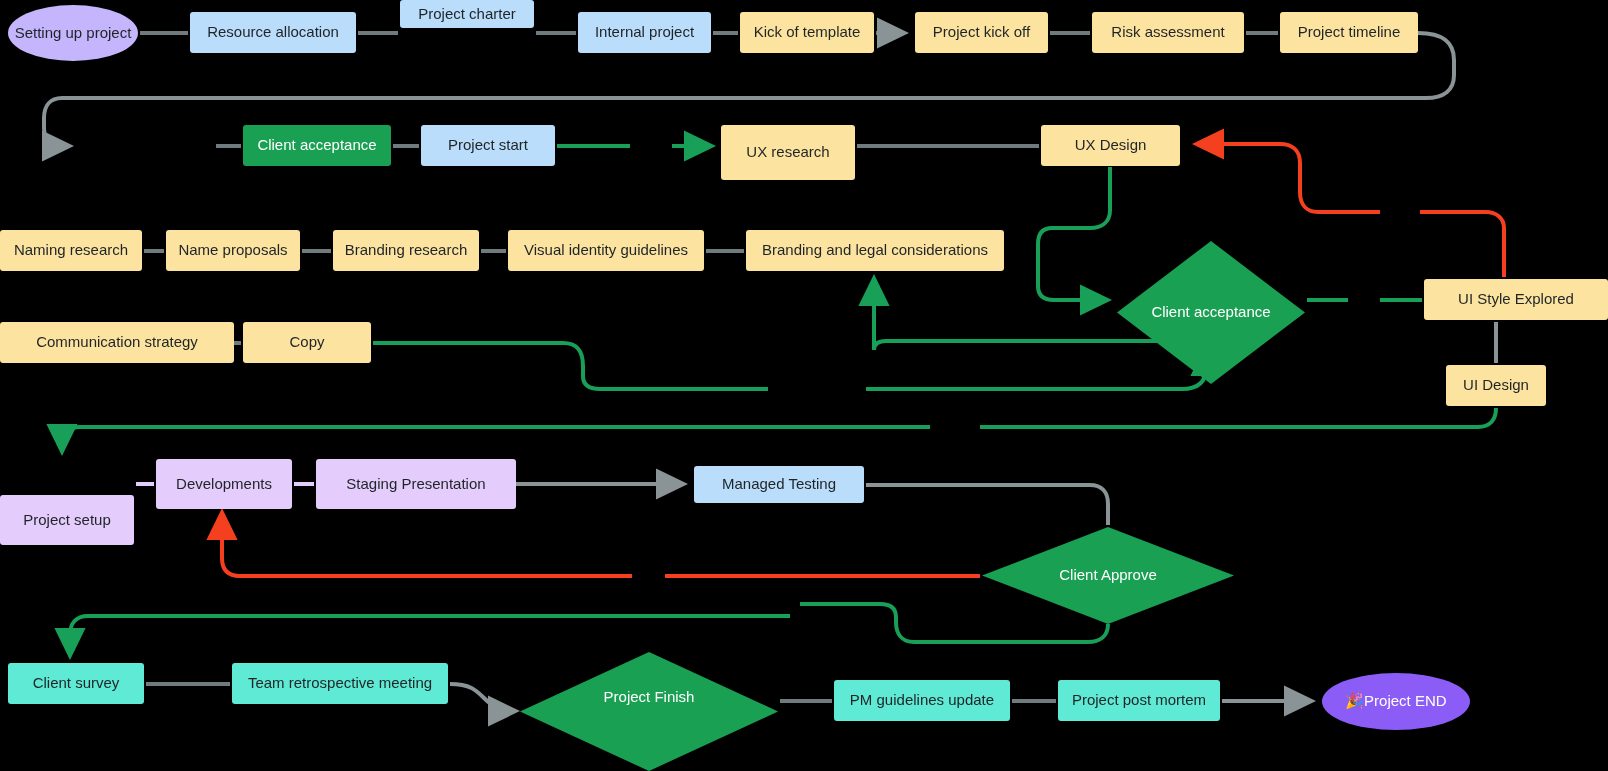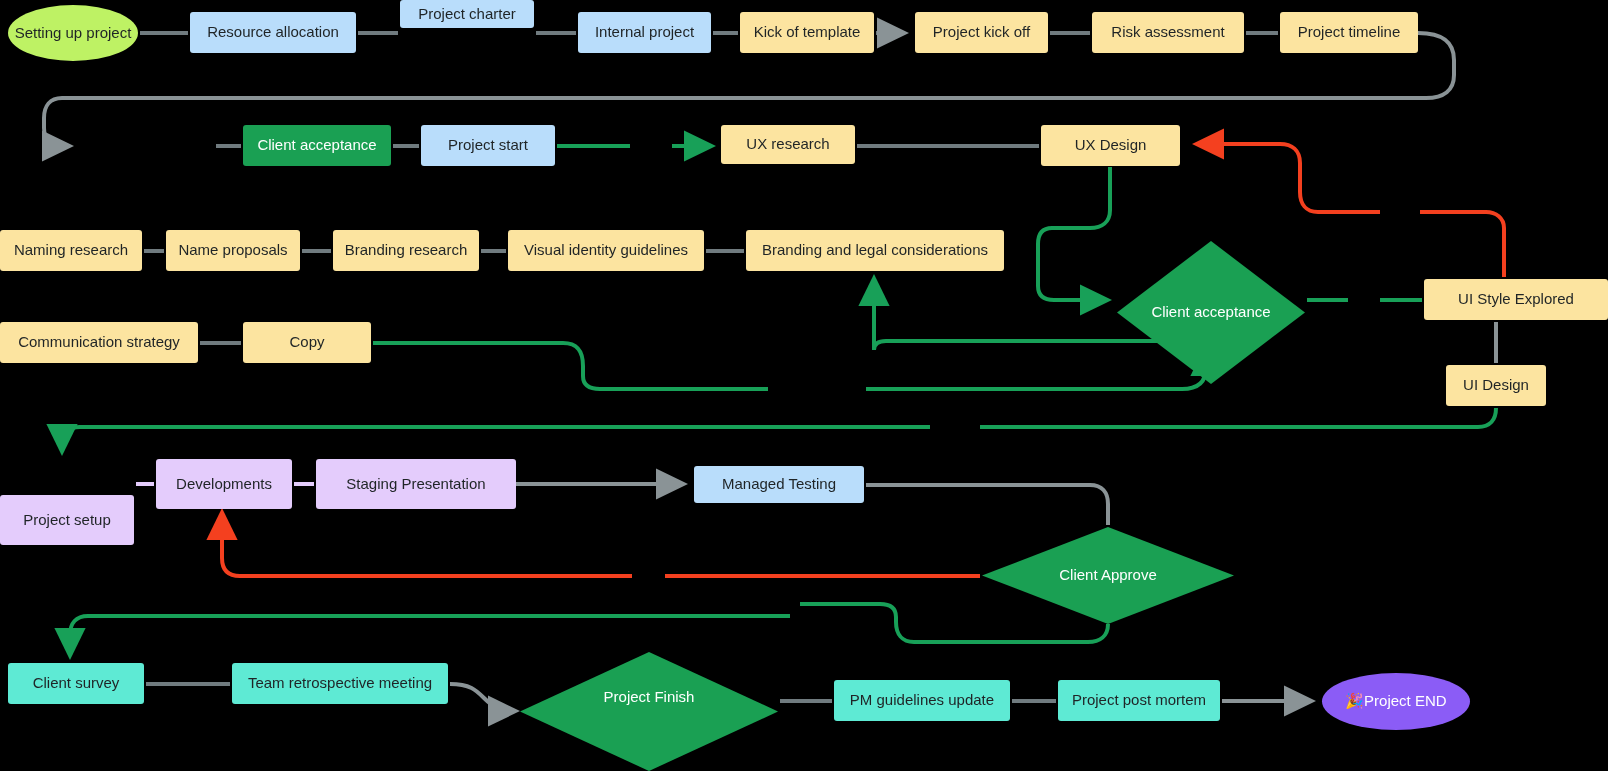--- a/index.html
+++ b/index.html
@@ -39,21 +39,21 @@
     border-radius: 3px;
     padding: 2px 6px;
     z-index: 5;
   }
   .n-blue     { background: #b9ddfb; }
   .n-yellow   { background: #fce4a0; }
   .n-peach    { background: #5eead4; }
   .n-purple   { background: #e4ccfc; }
   .n-greenbox { background: #1aa053; color: #ffffff; }
   .n-ellipse-blue {
-    background: #bef264;
+    background: #c4b5fd;
     border-radius: 50%;
     text-align: center;
   }
   .n-ellipse-brightblue {
     background: #8b5cf6;
     color: #ffffff;
     border-radius: 50%;
   }
   .diamond {
     position: absolute;
@@ -197,21 +197,21 @@
 
 
   <div class="node n-greenbox" style="left:243px; top:125px; width:148px; height:41px;">
     <span>Client acceptance</span>
   </div>
 
   <div class="node n-blue" style="left:421px; top:125px; width:134px; height:41px;">
     <span>Project start</span>
   </div>
 
-  <div class="node n-yellow" style="left:721px; top:125px; width:134px; height:39px;">
+  <div class="node n-yellow" style="left:721px; top:125px; width:134px; height:55px;">
     <span>UX research</span>
   </div>
 
   <div class="node n-yellow" style="left:1041px; top:125px; width:139px; height:41px;">
     <span>UX Design</span>
   </div>
 
   <div class="node n-yellow" style="left:0px; top:230px; width:142px; height:41px;">
     <span>Naming research</span>
   </div>
@@ -225,21 +225,21 @@
   </div>
 
   <div class="node n-yellow" style="left:508px; top:230px; width:196px; height:41px;">
     <span>Visual identity guidelines</span>
   </div>
 
   <div class="node n-yellow" style="left:746px; top:230px; width:258px; height:41px;">
     <span>Branding and legal considerations</span>
   </div>
 
-  <div class="node n-yellow" style="left:0px; top:322px; width:198px; height:41px;">
+  <div class="node n-yellow" style="left:0px; top:322px; width:234px; height:41px;">
     <span>Communication strategy</span>
   </div>
 
   <div class="node n-yellow" style="left:243px; top:322px; width:128px; height:41px;">
     <span>Copy</span>
   </div>
 
   <div class="diamond" style="left:1117px; top:241px; width:188px; height:143px;">
     <div class="dshape"></div>
     <div class="dlabel">Client acceptance</div>

